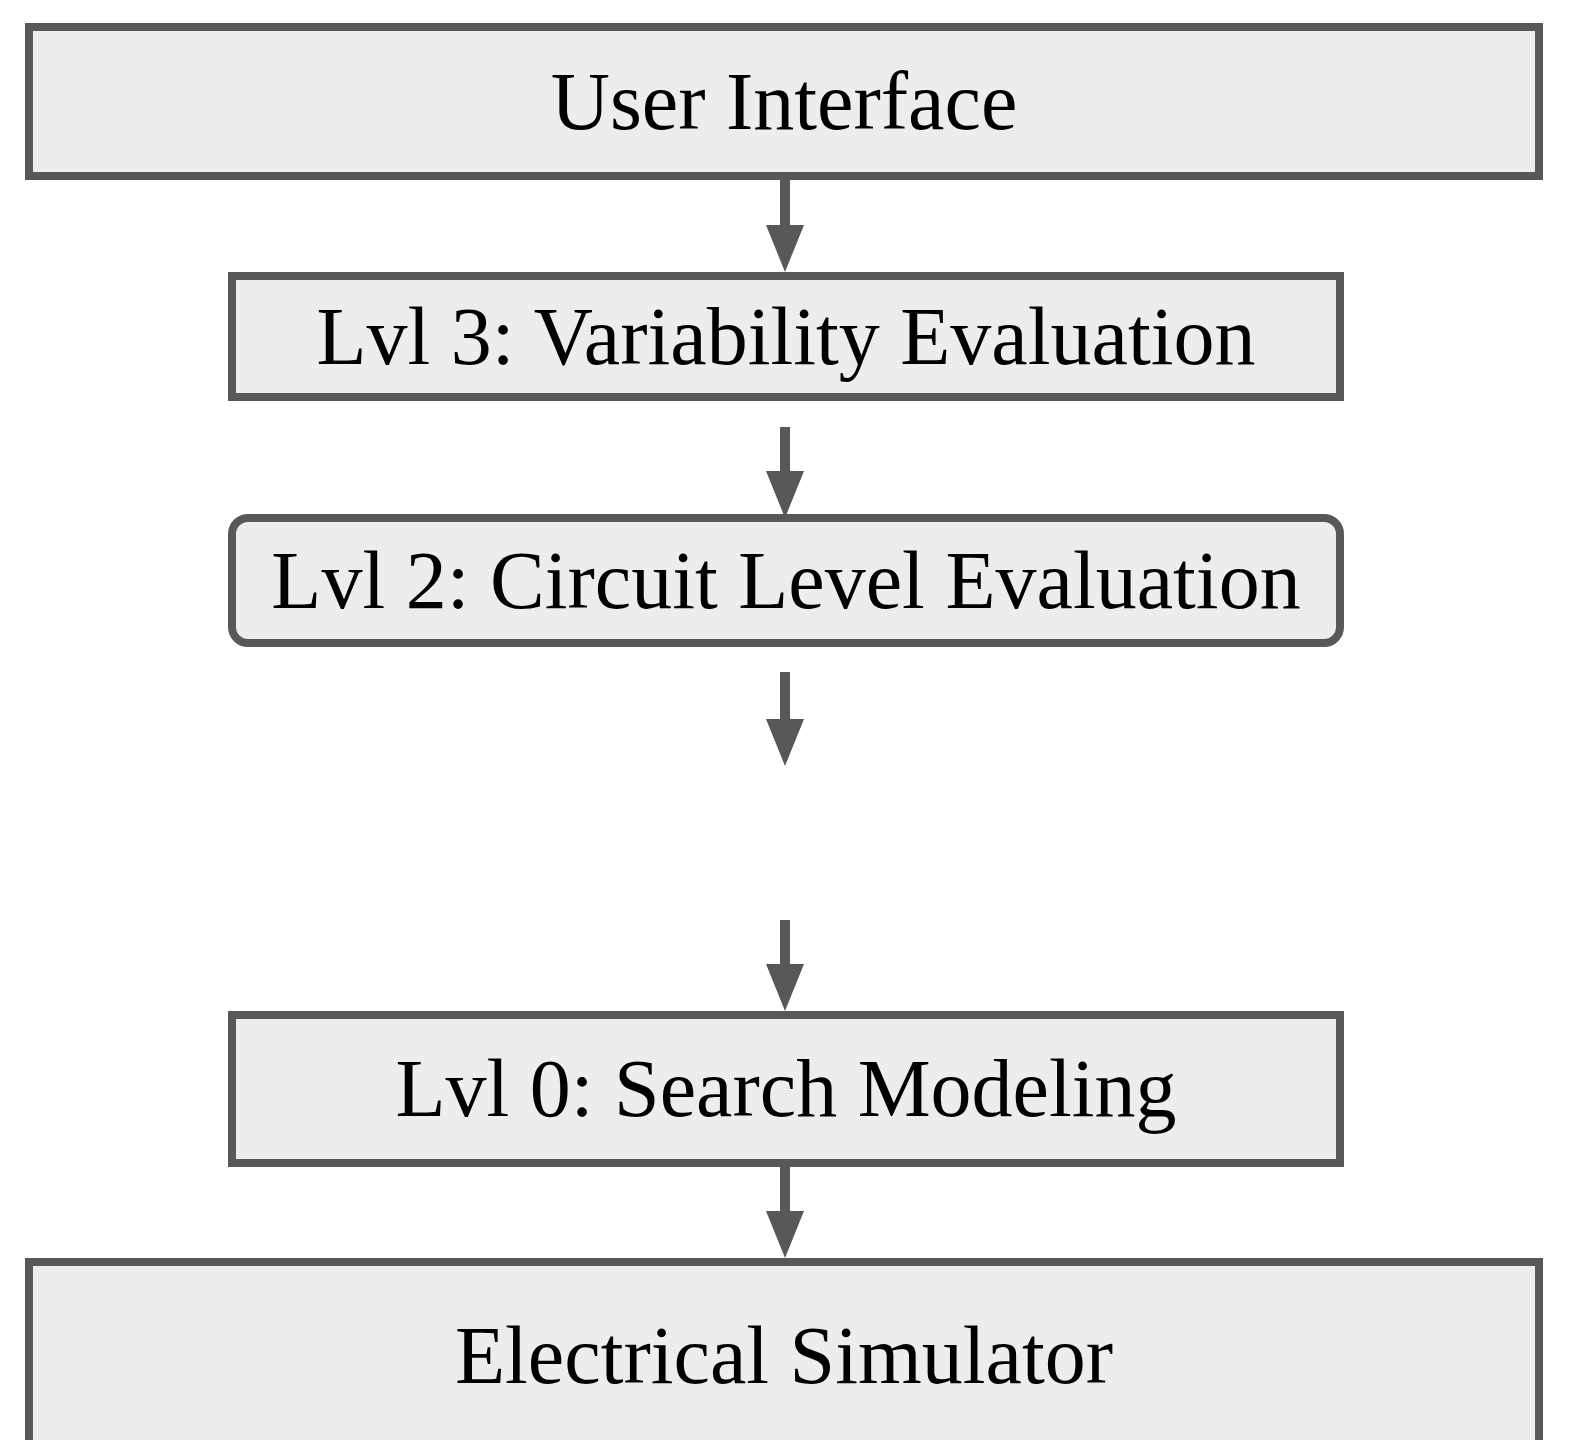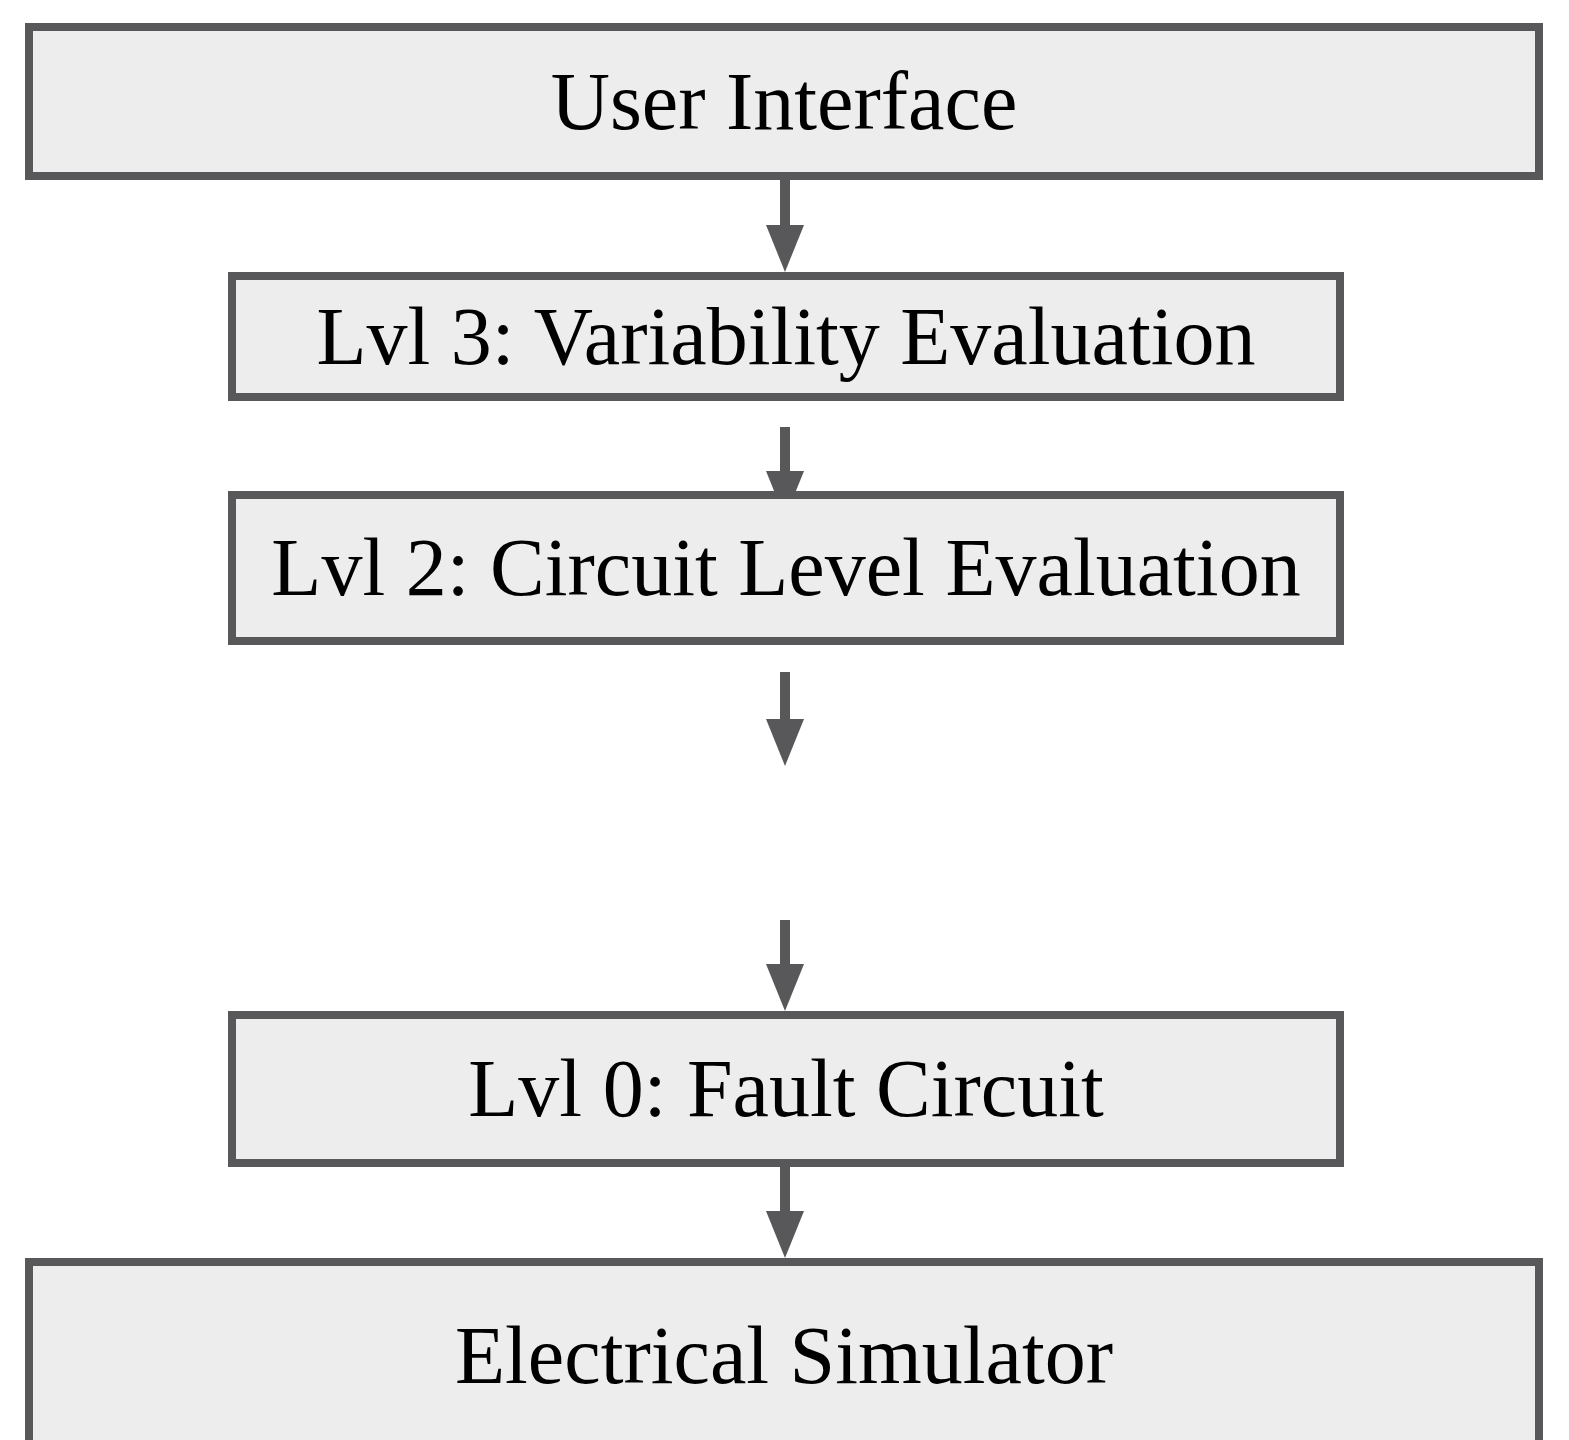--- a/index.html
+++ b/index.html
@@ -30,21 +30,21 @@
     white-space: nowrap;
     text-align: center;
   }
   
   .box-wide   { left: 25px;  width: 1518px; }
   
   .box-narrow { left: 228px; width: 1116px; }
 
   .box-1 { top: 23px;   height: 157px; }
   .box-2 { top: 272px;  height: 129px; }
-  .box-3 { top: 491px;  height: 154px; }
+  .box-3 { top: 514px;  height: 133px; border-radius: 20px; }
   .box-4 { top: 766px;  height: 154px; }
   .box-5 { top: 1011px; height: 156px; }
   .box-6 { top: 1258px; height: 195px; }
 
   .arrow {
     position: absolute;
     left: 766px;        
     width: 38px;
   }
   .arrow .shaft {
@@ -103,21 +103,21 @@
     <div class="head"></div>
   </div>
 
 
   <div class="arrow arrow-4">
     <div class="shaft"></div>
     <div class="head"></div>
   </div>
 
   <div class="flow-box box-narrow box-5">
-    <span>Lvl 0: Fault Circuit</span>
+    <span>Lvl 0: Search Modeling</span>
   </div>
 
   <div class="arrow arrow-5">
     <div class="shaft"></div>
     <div class="head"></div>
   </div>
 
   <div class="flow-box box-wide box-6">
     <span>Electrical Simulator</span>
   </div>

